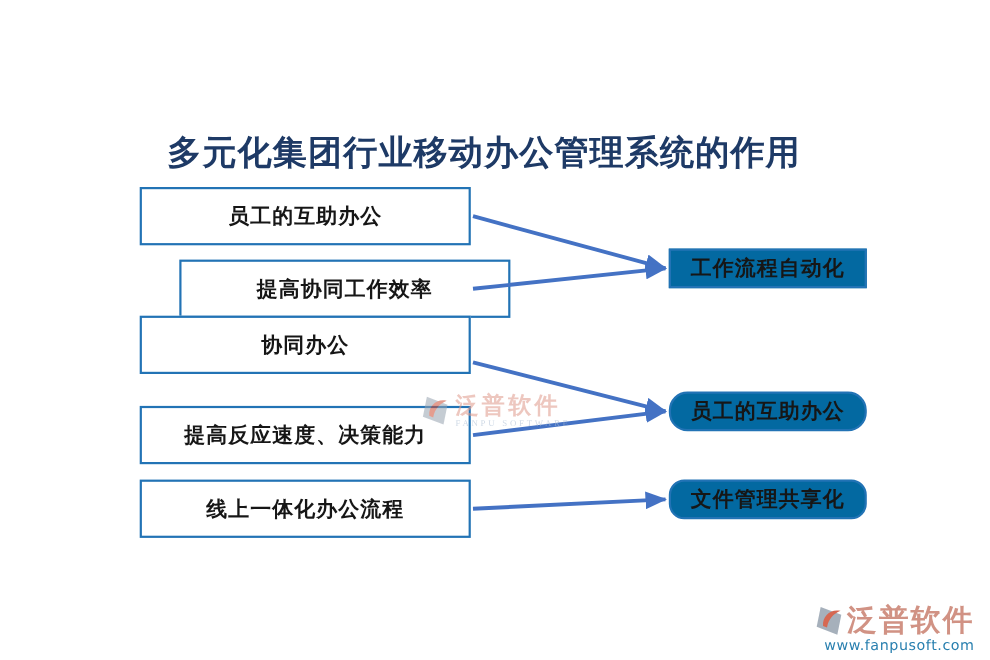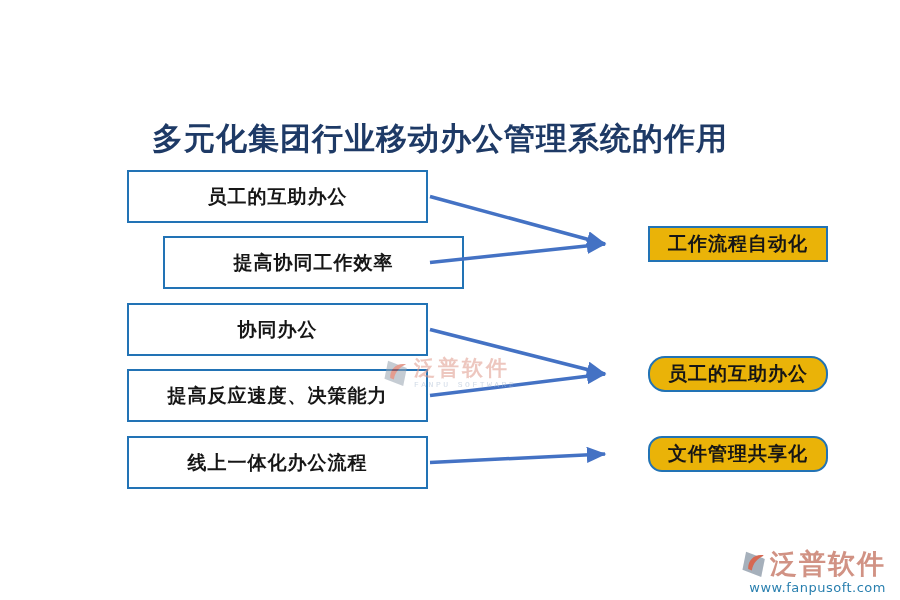--- a/index.html
+++ b/index.html
@@ -21,43 +21,42 @@
   }
   .lbox{
     position:absolute;
     left:127px;width:297px;height:49px;
     border:2px solid #2273B5;
     background:#ffffff;
     display:flex;align-items:center;justify-content:center;
     font-size:19px;font-weight:bold;color:#161616;
     letter-spacing:1px;
   }
-  .lb1{top:170px;} .lb2{top:236px;margin-left:36px;} .lb3{top:303px;} .lb4{top:369px;} .lb5{top:436px;}
+  .lb1{top:170px;} .lb2{top:236px;margin-left:36px;} .lb3{top:287px;} .lb4{top:369px;} .lb5{top:436px;}
   .rbox{
     position:absolute;
     left:608px;width:176px;height:32px;
     border:2px solid #2273B5;
-    background:#eab308;
+    background:#0369a1;
     display:flex;align-items:center;justify-content:center;
     font-size:19px;font-weight:bold;color:#161616;
     letter-spacing:1px;
-    margin-left:40px;
   }
   .rb1{top:226px;} .rb2{top:356px;border-radius:17px;} .rb3{top:436px;border-radius:14px;}
   #arrows-svg{
     position:absolute;left:0;top:0;width:900px;height:600px;
     pointer-events:none;
   }
   .wm-center{
     position:absolute;left:383px;top:357px;
     display:flex;align-items:center;gap:5px;
     opacity:0.55;
   }
   .wm-center .cn{font-size:21px;font-weight:bold;color:#E09A8C;letter-spacing:3px;line-height:1.05;font-family:"DejaVu Sans","Liberation Sans",sans-serif;}
-  .wm-center .en{font-size:8px;color:#A9BBD2;letter-spacing:2.5px;font-family:Liberation Mono, monospace;}
+  .wm-center .en{font-size:8px;color:#A9BBD2;letter-spacing:2.5px;font-family:Liberation Serif, serif;}
   .wm-corner{
     position:absolute;right:14px;top:546px;
     display:flex;flex-direction:column;align-items:flex-end;
     opacity:0.85;
   }
   .wm-corner .row{display:flex;align-items:center;gap:3px;}
   .wm-corner .cn{font-size:27px;font-weight:bold;color:#C9806F;letter-spacing:2px;font-family:"DejaVu Sans","Liberation Sans",sans-serif;}
   .wm-corner .url{font-size:13px;color:#0369a1;margin-top:-2px;letter-spacing:0.5px;font-family:"DejaVu Sans","Liberation Sans",sans-serif;}
   .logo-sm{width:26px;height:32px;}
   .logo-lg{width:26px;height:32px;}

